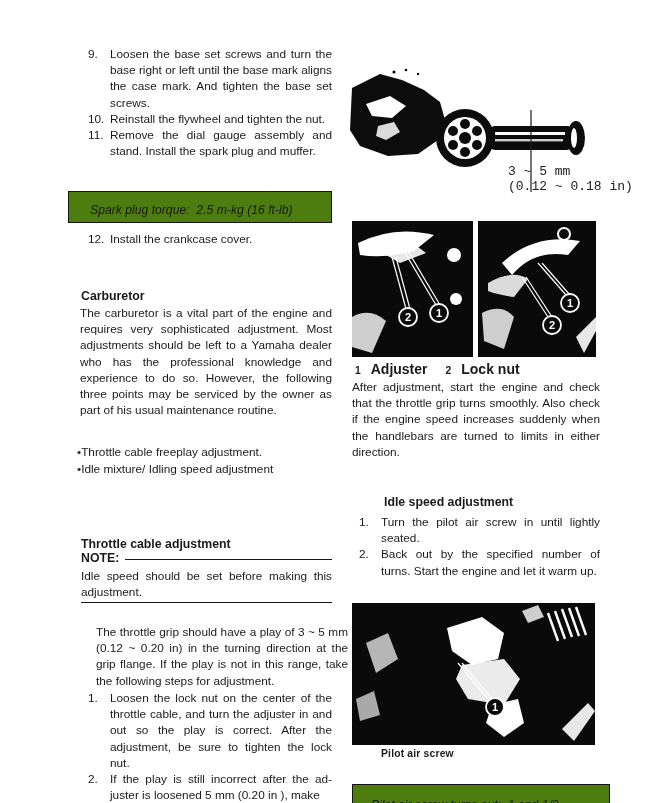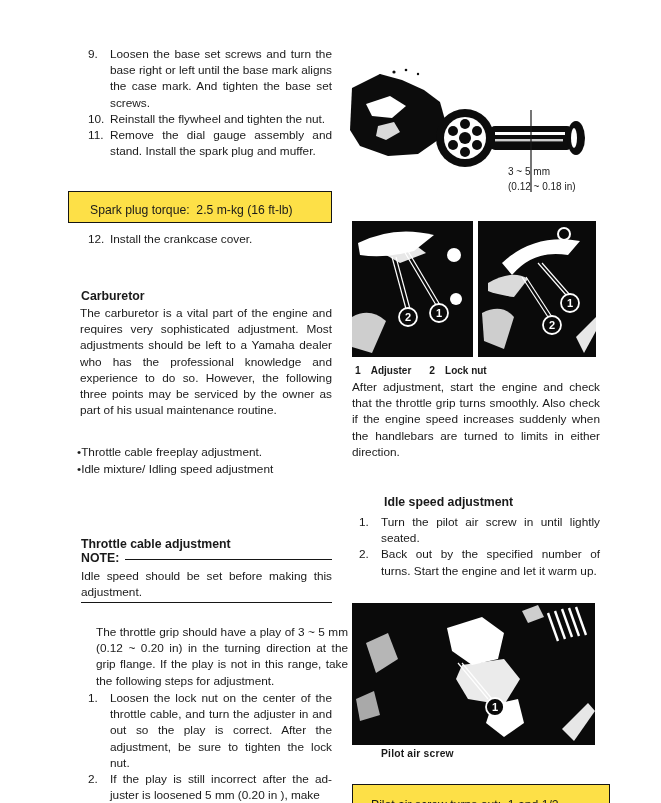--- a/index.html
+++ b/index.html
@@ -9,29 +9,29 @@
   .abs { position:absolute; }
   .para { font-size:11.8px; line-height:16.2px; text-align:justify; }
   .step { display:flex; font-size:11.8px; line-height:16.2px; }
   .step .num { flex:0 0 30px; padding-left:8px; }
   .step .txt { flex:1; text-align:justify; }
   .istep { display:flex; font-size:11.8px; line-height:16.2px; }
   .istep .num { flex:0 0 26px; padding-left:4px; }
   .istep .txt { flex:1; text-align:justify; }
   .h { font-weight:bold; font-size:12.3px; line-height:15px; }
   .bullet { font-size:11.8px; line-height:16.5px; }
-  .box { border:1.7px solid #151515; background:#fde047; }
+  .box { border:1.7px solid #151515; background:#4d7c0f;font-style:italic; }
   .boxtext { font-size:12.2px; font-weight:normal; }
   .noterow { display:flex; align-items:center; }
   .noteline { flex:1; border-top:1.8px solid #161616; margin-left:6px; margin-top:2px; }
   .rule { border-top:1.8px solid #161616; height:0; }
   .photocap { font-size:10.3px; font-weight:bold; letter-spacing:.2px;padding-left:24px; }
-  .measure { font-size:10px; line-height:15px; color:#222; }
+  .measure { font-size:13px; line-height:15px; color:#222;font-family:Liberation Mono, monospace; }
   .legend span.lnum { font-weight:bold; font-size:10.3px; margin-right:10px; }
-  .legend span.llabel { font-weight:bold; font-size:10px; margin-right:18px; }
+  .legend span.llabel { font-weight:bold; font-size:14px; margin-right:18px; }
   svg { display:block; }
 </style>
 </head>
 <body>
 
 <div class="page">
 
   <div class="abs" style="left:80px;top:46px;width:252px;">
     <div class="step">
       <span class="num">9.</span>

